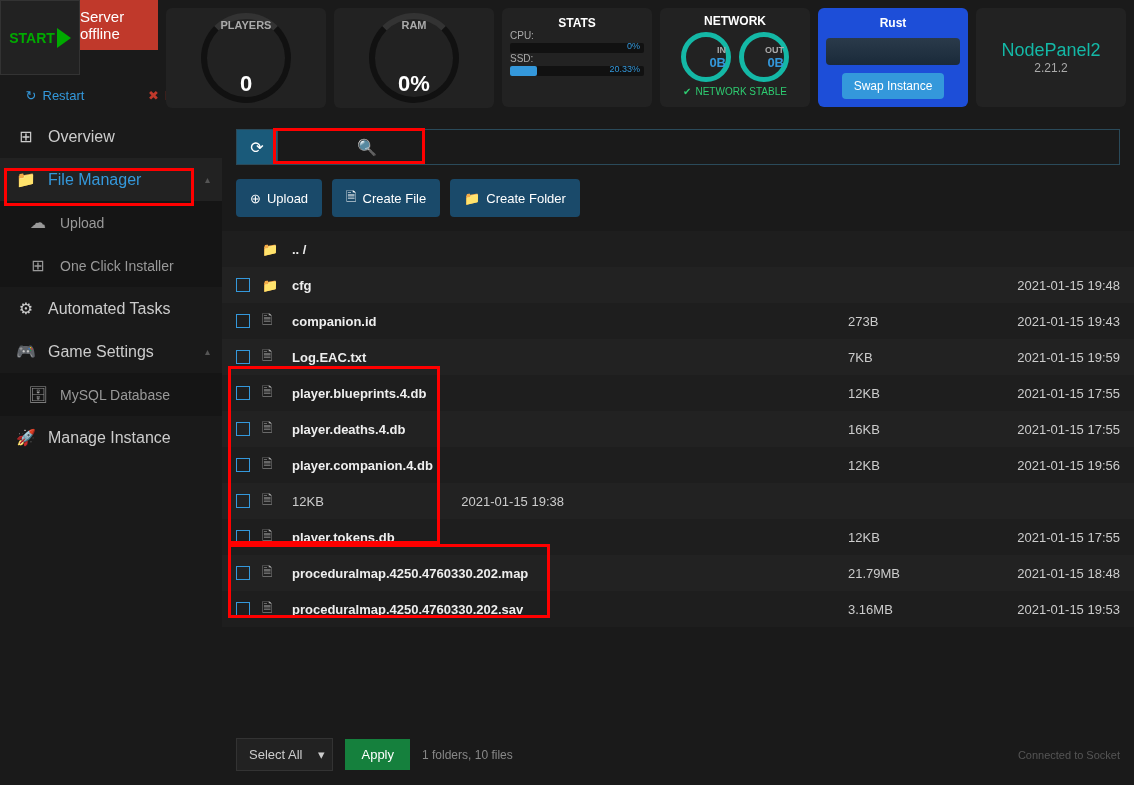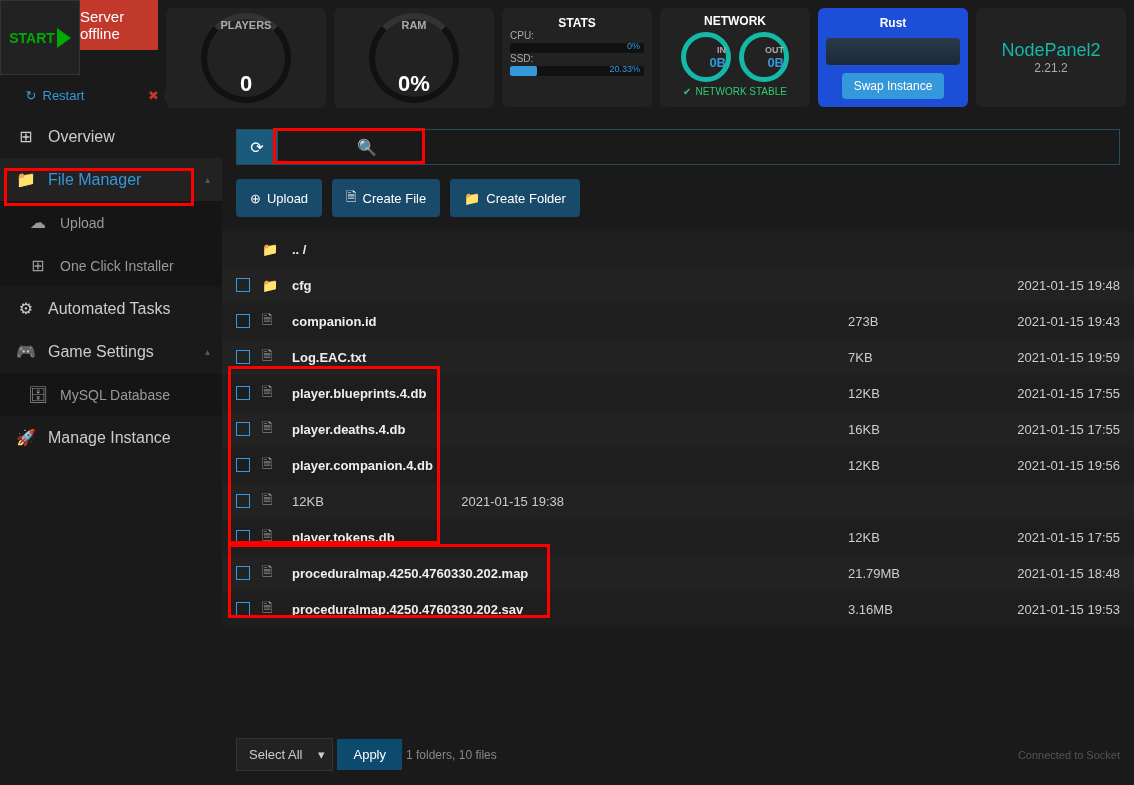--- a/index.html
+++ b/index.html
@@ -53,24 +53,24 @@
 .action-btn{background:#1a4a6a;color:#fff;padding:8px 14px;border-radius:4px;font-size:13px;cursor:pointer;border:none;display:flex;align-items:center;gap:6px}
 .file-list{flex:1;overflow:auto}
 .file-row{display:flex;align-items:center;height:36px;padding:0 14px;gap:12px;font-size:13px}
 .file-row:nth-child(even){background:#222}
 .file-row:nth-child(odd){background:#1e1e1e}
 .file-cb{width:14px;height:14px;border:1px solid #3498db;cursor:pointer}
 .file-icon{width:18px;color:#aaa}
 .file-name{flex:1;color:#eee;font-weight:bold}
 .file-size{width:100px;text-align:left;color:#ccc}
 .file-date{width:160px;text-align:right;color:#ccc}
-.footer{display:flex;align-items:center;gap:4px;padding:14px;background:#1a1a1a}
+.footer{display:flex;align-items:center;gap:12px;padding:14px;background:#1a1a1a}
 .select-all{background:#222;color:#ccc;padding:8px 30px 8px 12px;font-size:13px;border:1px solid #333;position:relative}
 .select-all::after{content:'▾';position:absolute;right:8px}
-.apply-btn{background:#0c4a6e;color:#fff;padding:8px 16px;border:none;font-size:13px;cursor:pointer}
+.apply-btn{background:#15803d;color:#fff;padding:8px 16px;border:none;font-size:13px;cursor:pointer}
 .footer-info{font-size:12px;color:#888}
 .footer-socket{margin-left:auto;font-size:11px;color:#555}
 .hl-red{position:absolute;border:3px solid red;pointer-events:none;z-index:10}
 </style>
 </head>
 <body>
 
 <div class="top-bar">
   <div style="display:flex;flex-direction:column;width:220px">
     <div style="display:flex">

